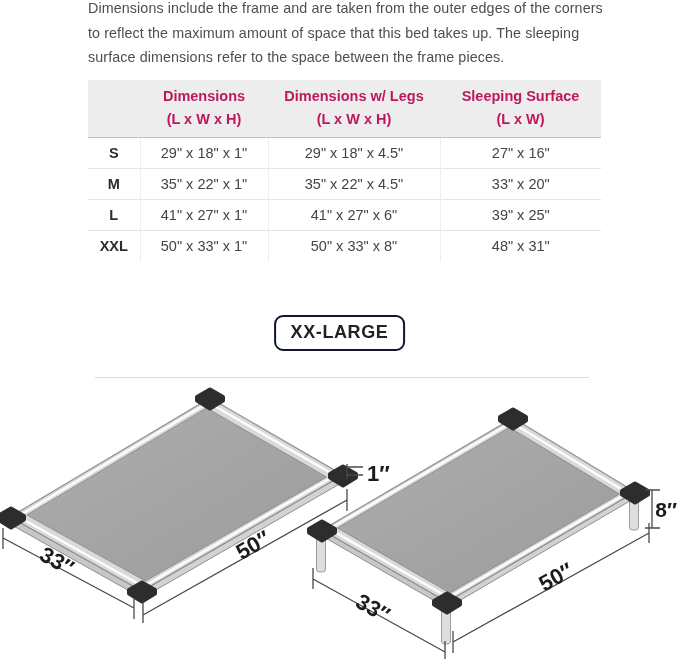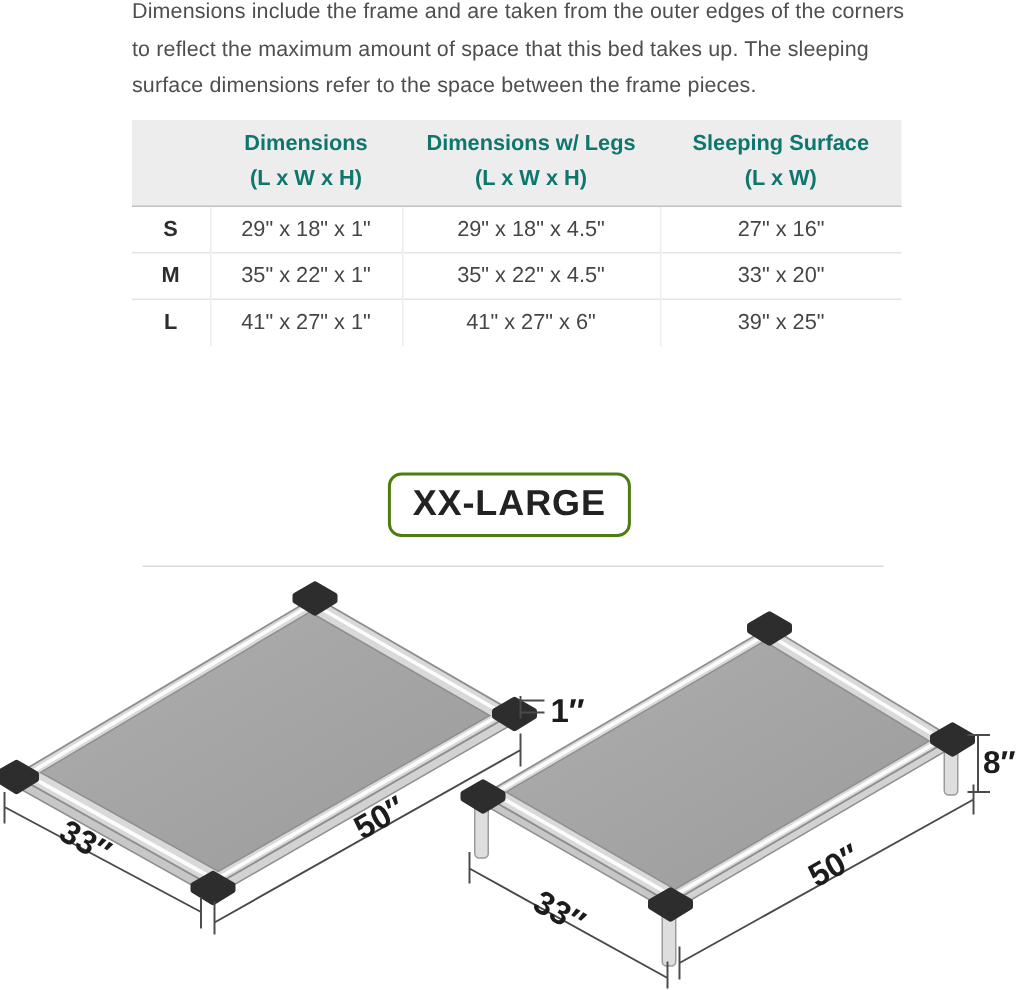--- a/index.html
+++ b/index.html
@@ -29,21 +29,21 @@
   .size-table {
     position: absolute;
     left: 88px; top: 80px;
     width: 513px;
     border-collapse: collapse;
     table-layout: fixed;
   }
   .size-table thead th {
     background: #ededed;
     font-weight: bold;
-    color: #0f766e;
+    color: #be185d;
     font-size: 14.5px;
     line-height: 23px;
     padding: 5px 0 6px 0;
     border-bottom: 1px solid #c2c2c2;
     text-align: center;
   }
   .size-table tbody tr { height: 31px; }
   .size-table tbody tr + tr th,
   .size-table tbody tr + tr td { border-top: 1px solid #e4e4e4; }
   .size-table tbody th {
@@ -57,24 +57,24 @@
     font-size: 14.5px;
     text-align: center;
     border-left: 1px solid #eeeeee;
   }
 
   
   .size-badge {
     position: absolute;
     top: 315px; left: 50%;
     transform: translateX(-50%);
-    border: 2px solid #4d7c0f;
+    border: 2px solid #0f172a;
     border-radius: 9px;
     padding: 5px 15px 6px 15px;
-    font-size: 24px;
+    font-size: 18px;
     font-weight: bold;
     letter-spacing: 0.6px;
     color: #222222;
     background: #ffffff;
     white-space: nowrap;
   }
 
   
   .divider {
     position: absolute;
@@ -154,20 +154,26 @@
       <td>35" x 22" x 1"</td>
       <td>35" x 22" x 4.5"</td>
       <td>33" x 20"</td>
     </tr>
     <tr>
       <th>L</th>
       <td>41" x 27" x 1"</td>
       <td>41" x 27" x 6"</td>
       <td>39" x 25"</td>
     </tr>
+    <tr>
+      <th>XXL</th>
+      <td>50" x 33" x 1"</td>
+      <td>50" x 33" x 8"</td>
+      <td>48" x 31"</td>
+    </tr>
   </tbody>
 </table>
 
 <div class="size-badge">XX-LARGE</div>
 
 <div class="divider"></div>
 
 <svg class="diagram" width="679" height="290" viewBox="0 0 679 290">
   <defs>
     <linearGradient id="surfGrad" x1="0" y1="0" x2="1" y2="1">

